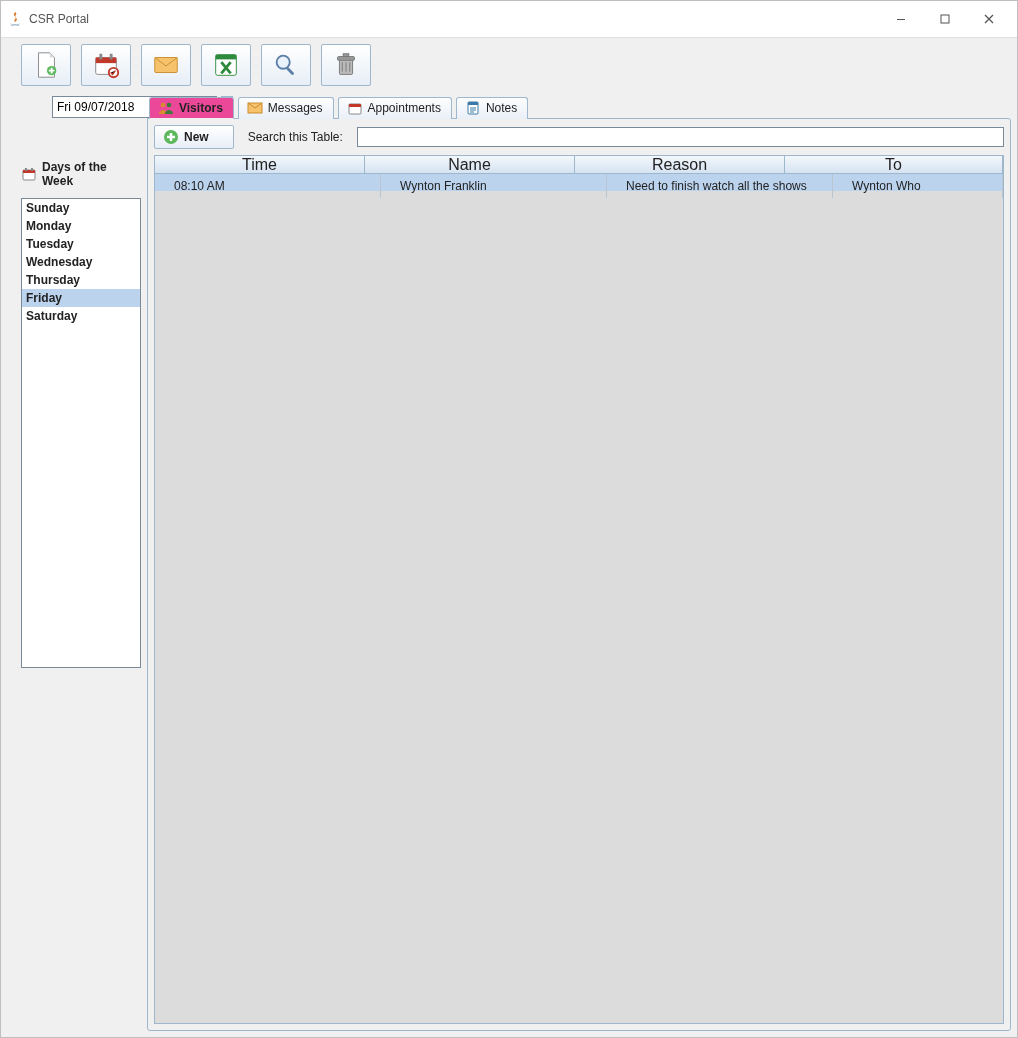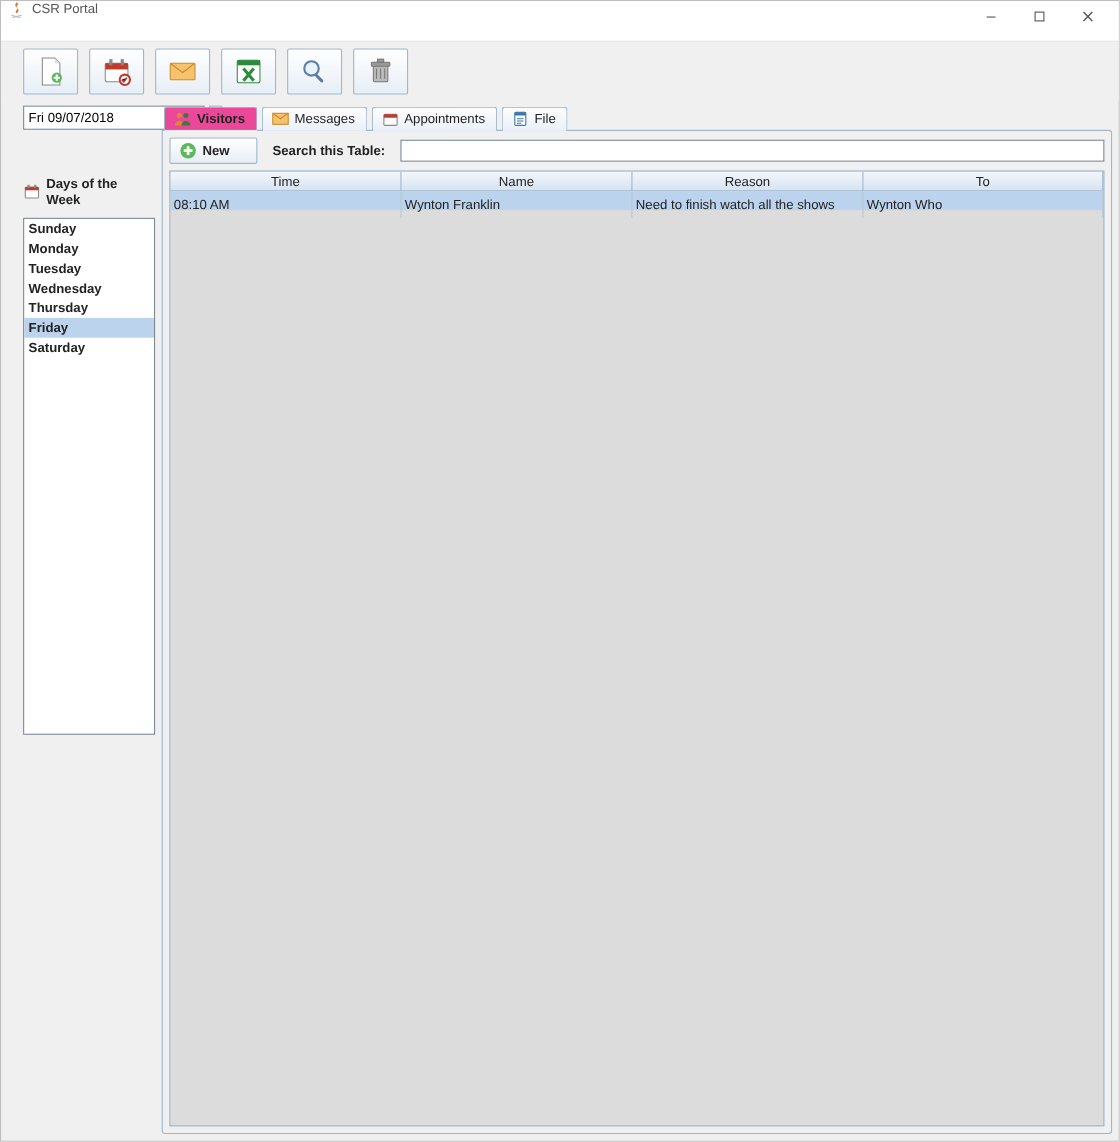--- a/index.html
+++ b/index.html
@@ -1,51 +1,51 @@
 <!DOCTYPE html>
 <html><head>
 <meta charset="utf-8">
 <style>
   * { box-sizing: border-box; }
   html, body { margin:0; padding:0; font-family: "Tahoma","Segoe UI",Arial,sans-serif; font-size:12px; color:#222; background:#fff; }
   .window { width:1018px; height:1038px; border:1px solid #bfbfbf; background:#f0f0f0; display:flex; flex-direction:column; }
-  .titlebar { height:37px; display:flex; padding:0 6px; background:#fff; border-bottom:1px solid #e0e0e0; }
+  .titlebar { height:37px; display:flex; align-items:center; padding:0 6px; background:#fff; border-bottom:1px solid #e0e0e0; }
   .title-icon { width:16px; height:16px; margin-right:6px; display:flex; align-items:center; justify-content:center; }
   .title-text { color:#555; font-size:12px; flex:0 0 auto; }
   .title-spacer { flex:1; }
   .title-btn { width:44px; height:28px; display:flex; align-items:center; justify-content:center; color:#666; }
   .menubar { height:22px; display:flex; align-items:center; padding:0 6px; gap:12px; background:#f0f0f0; border-bottom:1px solid #d0d0d0; }
   .menuitem { padding:2px 4px; }
   .toolbar { padding:6px 20px; display:flex; gap:10px; background:#f0f0f0; }
   .toolbtn { width:50px; height:42px; border:1px solid #9fb7cd; background:linear-gradient(#fff,#e7eef6); display:flex; align-items:center; justify-content:center; border-radius:2px; }
   .content { flex:1; display:flex; padding:0 6px 6px 6px; gap:6px; overflow:hidden; }
   .left-col { width:134px; display:flex; flex-direction:column; gap:6px; padding-left:14px; }
-  .date-row { display:flex; gap:4px; margin-top:4px; align-items:stretch; height:32px; }
+  .date-row { display:flex; gap:4px; margin-top:4px; align-items:stretch; height:32px;margin-left:31px; }
   .date-input { flex:1; border:1px solid #7a8a99; background:#fff; font-size:12px; padding:2px 4px; height:22px; }
   .date-key { width:20px; height:22px; border:1px solid #9fb7cd; background:linear-gradient(#fff,#e7eef6); display:flex; align-items:center; justify-content:center; font-size:11px; color:#2b5c8a; }
   .days-header { display:flex; align-items:center; gap:5px; font-weight:bold; margin-top:26px; }
   .days-list { border:1px solid #7a8a99; background:#fff; height:470px; margin-top:4px; }
   .day-item { padding:2px 4px; font-weight:bold; }
   .day-item.selected { background:#bcd3ee; }
   .right-col { flex:1; display:flex; flex-direction:column; }
   .tabs { display:flex; gap:4px; padding-left:2px; margin-top:4px; }
   .tab { border:1px solid #9fb7cd; border-bottom:none; background:linear-gradient(#fdfdfd,#eaf0f8); padding:3px 10px 4px 8px; border-radius:3px 3px 0 0; display:flex; align-items:center; gap:5px; height:22px; position:relative; top:1px; }
   .tab.active { background:#ec4899; z-index:2; font-weight:bold; border-bottom:1px solid #f0f0f0; }
   .tabpanel { border:1px solid #9fb7cd; border-radius:0 3px 3px 3px; flex:1; background:#f0f0f0; padding:6px; display:flex; flex-direction:column; }
   .panel-top { display:flex; align-items:center; gap:14px; margin-bottom:6px; }
   .new-btn { border:1px solid #9fb7cd; background:linear-gradient(#fff,#e7eef6); padding:3px 24px 3px 8px; display:flex; align-items:center; gap:5px; border-radius:2px; font-weight:bold; }
-  .search-label { font-weight:bold; }
+  .search-label { font-weight:normal; }
   .search-input { flex:1; height:20px; border:1px solid #7a8a99; background:#fff; padding:2px 4px; font-size:12px; }
   .grid { flex:1; border:1px solid #9fb7cd; background:#d8d8d8; display:flex; flex-direction:column; overflow:hidden; }
   .grid-head { display:flex; background:linear-gradient(#f3f7fc,#d6e3f2); border-bottom:1px solid #9fb7cd; height:18px; }
-  .grid-head .cell { border-right:1px solid #9fb7cd; text-align:center; font-size:12px; display:flex; align-items:center; justify-content:center; }
+  .grid-head .cell { border-right:1px solid #9fb7cd; text-align:center; font-size:16px; display:flex; align-items:center; justify-content:center; }
   .grid-body { flex:1; background:#dcdcdc; }
   .grid-row { display:flex; height:17px; }
   .grid-row.selected { background:#bcd3ee; }
-  .grid-row .cell { border-right:1px solid #b9c6d2; padding:12px 3px; font-size:12px; white-space:nowrap; overflow:hidden; display:flex; align-items:center; }
+  .grid-row .cell { border-right:1px solid #b9c6d2; padding:12px 3px; font-size:12px; white-space:nowrap; overflow:hidden; display:flex; align-items:center;margin-left:16px; }
   .col-time   { width:210px; }
   .col-name   { width:210px; }
   .col-reason { width:210px; }
   .col-to     { flex:1; }
   svg { display:block; }
   .ico-small { width:16px; height:16px; }
 </style>
 </head>
 <body>
 
@@ -195,21 +195,21 @@
           <span>Appointments</span>
         </div>
         <div class="tab">
           <span>
               <svg class="ico-small" viewBox="0 0 16 16">
                 <rect x="3" y="2" width="10" height="12" rx="1" fill="#fff" stroke="#3b7aa6"></rect>
                 <rect x="3" y="2" width="10" height="3" fill="#3b7aa6"></rect>
                 <path stroke="#3b7aa6" d="M5 8h6M5 10h6M5 12h4"></path>
               </svg>
             </span>
-          <span>File</span>
+          <span>Notes</span>
         </div>
       </div>
 
       <div class="tabpanel">
         <div class="panel-top">
           <div class="new-btn">
             <span>
                 <svg width="16" height="16" viewBox="0 0 16 16">
                   <circle cx="8" cy="8" r="7" fill="#5cb85c"></circle>
                   <path stroke="#fff" stroke-width="2.5" d="M8 4v8M4 8h8"></path>

